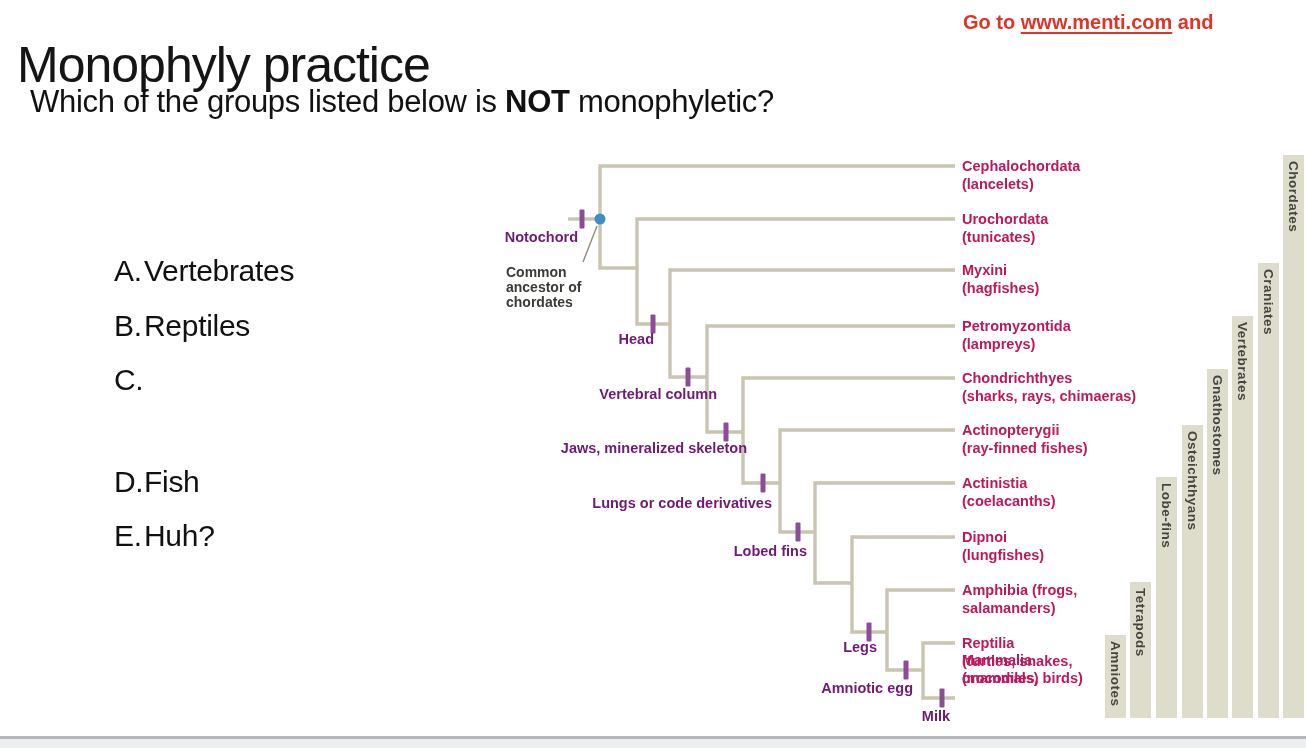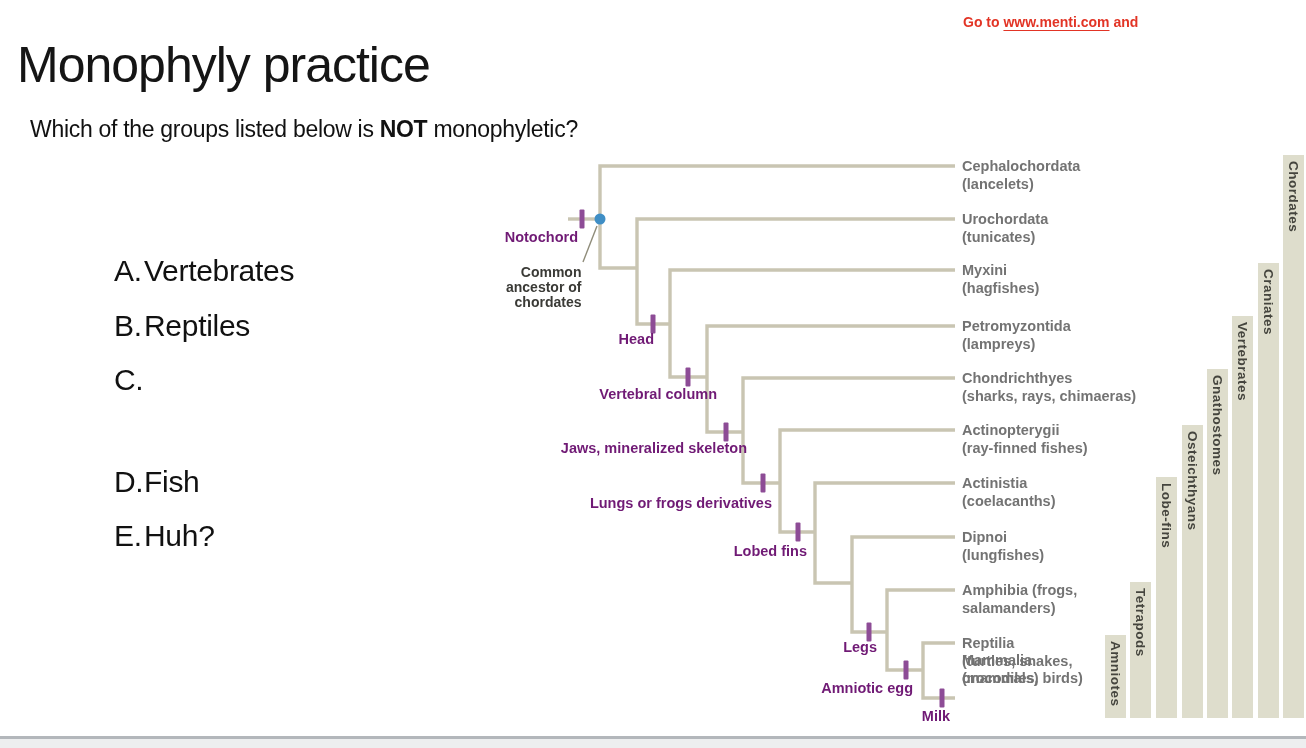--- a/index.html
+++ b/index.html
@@ -1,37 +1,37 @@
 <!DOCTYPE html>
 <html><head>
 <meta charset="utf-8">
 <style>
   html,body{margin:0;padding:0;background:#fff;}
   .slide{position:relative;width:1306px;height:748px;background:#ffffff;overflow:hidden;
          font-family:"Liberation Sans",sans-serif;}
   .title{position:absolute;left:17px;top:2px;font-size:50px;font-weight:400;
          letter-spacing:-1px;color:#151515;white-space:nowrap;}
   .banner{position:absolute;left:963px;top:10px;color:#e23425;font-weight:700;
-          font-size:14px;line-height:25px;white-space:nowrap;}
+          font-size:20px;line-height:25px;white-space:nowrap;}
   .banner a{color:#e23425;text-decoration:underline;text-underline-offset:3px;cursor:pointer;}
-  .question{position:absolute;left:30px;top:116px;font-size:23px;letter-spacing:-0.3px;
+  .question{position:absolute;left:30px;top:84px;font-size:31px;letter-spacing:-0.3px;
             color:#111;white-space:nowrap;}
   .question b{font-weight:700;}
   .option{position:absolute;left:114px;display:flex;font-size:30px;color:#111;
           line-height:46px;letter-spacing:-0.3px;}
   .option .letter{width:30px;flex:0 0 auto;}
   .option .otext{white-space:pre-line;}
   .treewrap{position:absolute;left:0;top:0;width:1306px;height:748px;}
   svg.tree{position:absolute;left:0;top:0;}
   .figlabel{position:absolute;font-weight:700;font-size:14.5px;line-height:15.5px;
             color:#701a75;text-align:right;white-space:pre-line;}
   .ancestor{position:absolute;left:506px;top:265px;font-weight:700;font-size:14px;
-            line-height:15px;color:#3a3a36;text-align:right;white-space:pre-line;}
+            line-height:15px;color:#3a3a36;text-align:left;white-space:pre-line;}
   .taxon{position:absolute;left:962px;font-weight:700;font-size:14.5px;line-height:17.5px;
-         color:#737373;white-space:pre-line;}
+         color:#be185d;white-space:pre-line;}
   .cladebar{position:absolute;width:21px;background:#deddcc;display:flex;
             justify-content:center;}
   .cladebar span{writing-mode:vertical-rl;font-weight:700;font-size:13.5px;
                  letter-spacing:0.5px;color:#45453e;padding-top:6px;white-space:nowrap;}
   .footerbar{position:absolute;left:0;top:736px;width:1306px;height:12px;
              background:#edeeef;border-top:3px solid #b3b7bb;box-sizing:border-box;}
 </style>
 </head>
 <body>
 
@@ -96,21 +96,21 @@
       <circle cx="600" cy="219" r="5.5" fill="#3f8ec5"></circle>
     </svg>
 
     <div class="figlabel" style="right:728px;top:230px;">Notochord</div>
     <div class="ancestor">Common
 ancestor of
 chordates</div>
     <div class="figlabel" style="right:652px;top:332px;">Head</div>
     <div class="figlabel" style="right:589px;top:387px;">Vertebral column</div>
     <div class="figlabel" style="right:559px;top:441px;">Jaws, mineralized skeleton</div>
-    <div class="figlabel" style="right:534px;top:496px;">Lungs or frogs derivatives</div>
+    <div class="figlabel" style="right:534px;top:496px;">Lungs or code derivatives</div>
     <div class="figlabel" style="right:499px;top:544px;">Lobed fins</div>
     <div class="figlabel" style="right:429px;top:640px;">Legs</div>
     <div class="figlabel" style="right:393px;top:681px;">Amniotic egg</div>
     <div class="figlabel" style="right:356px;top:709px;padding-left:46px;">Milk</div>
 
     <div class="taxon" style="top:158px;">Cephalochordata
 (lancelets)</div>
     <div class="taxon" style="top:211px;">Urochordata
 (tunicates)</div>
     <div class="taxon" style="top:262px;">Myxini

